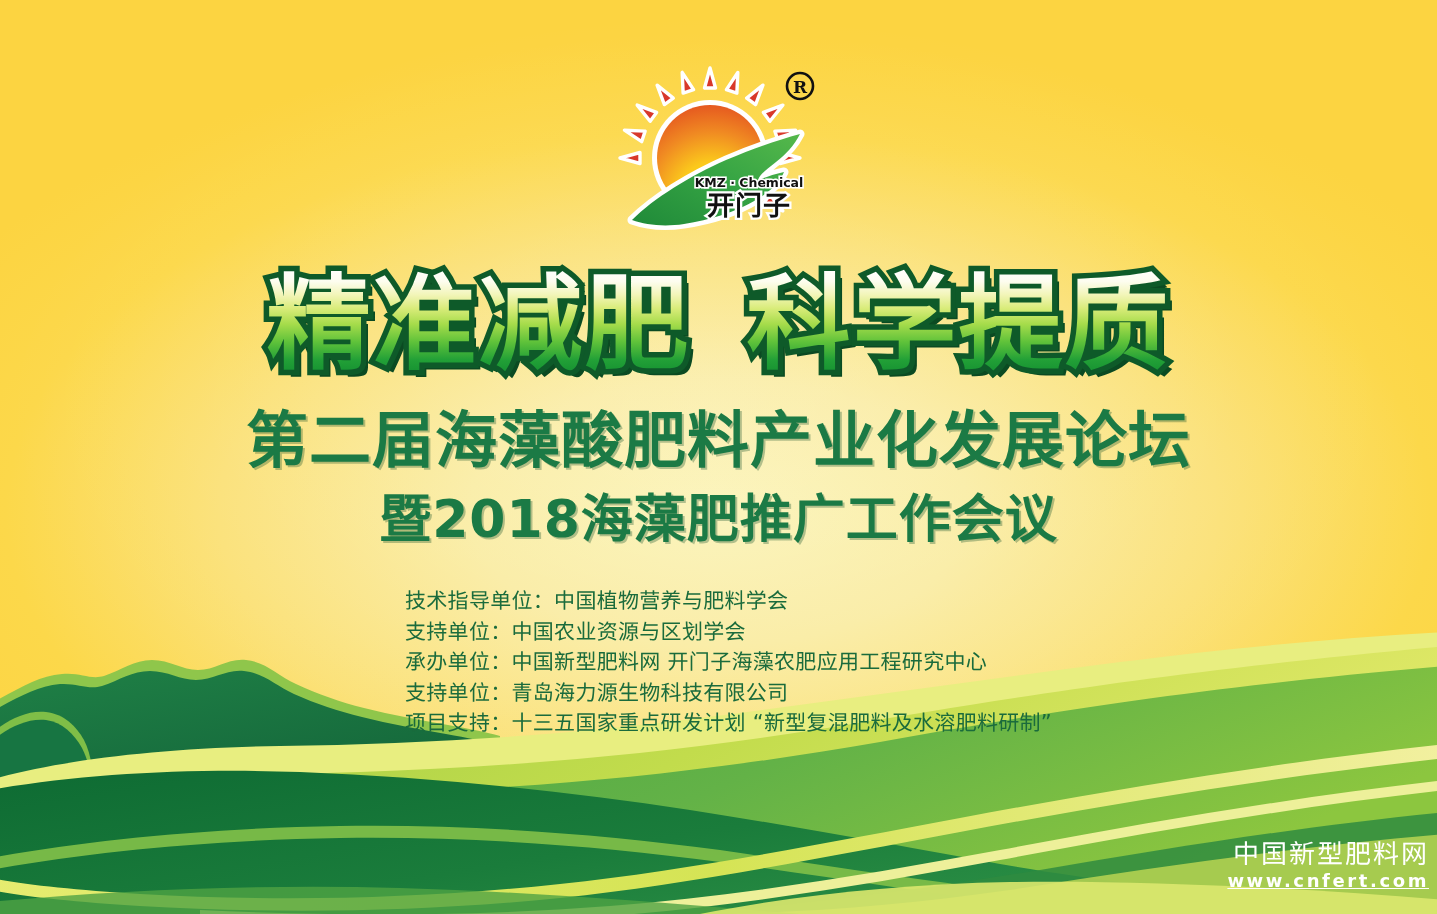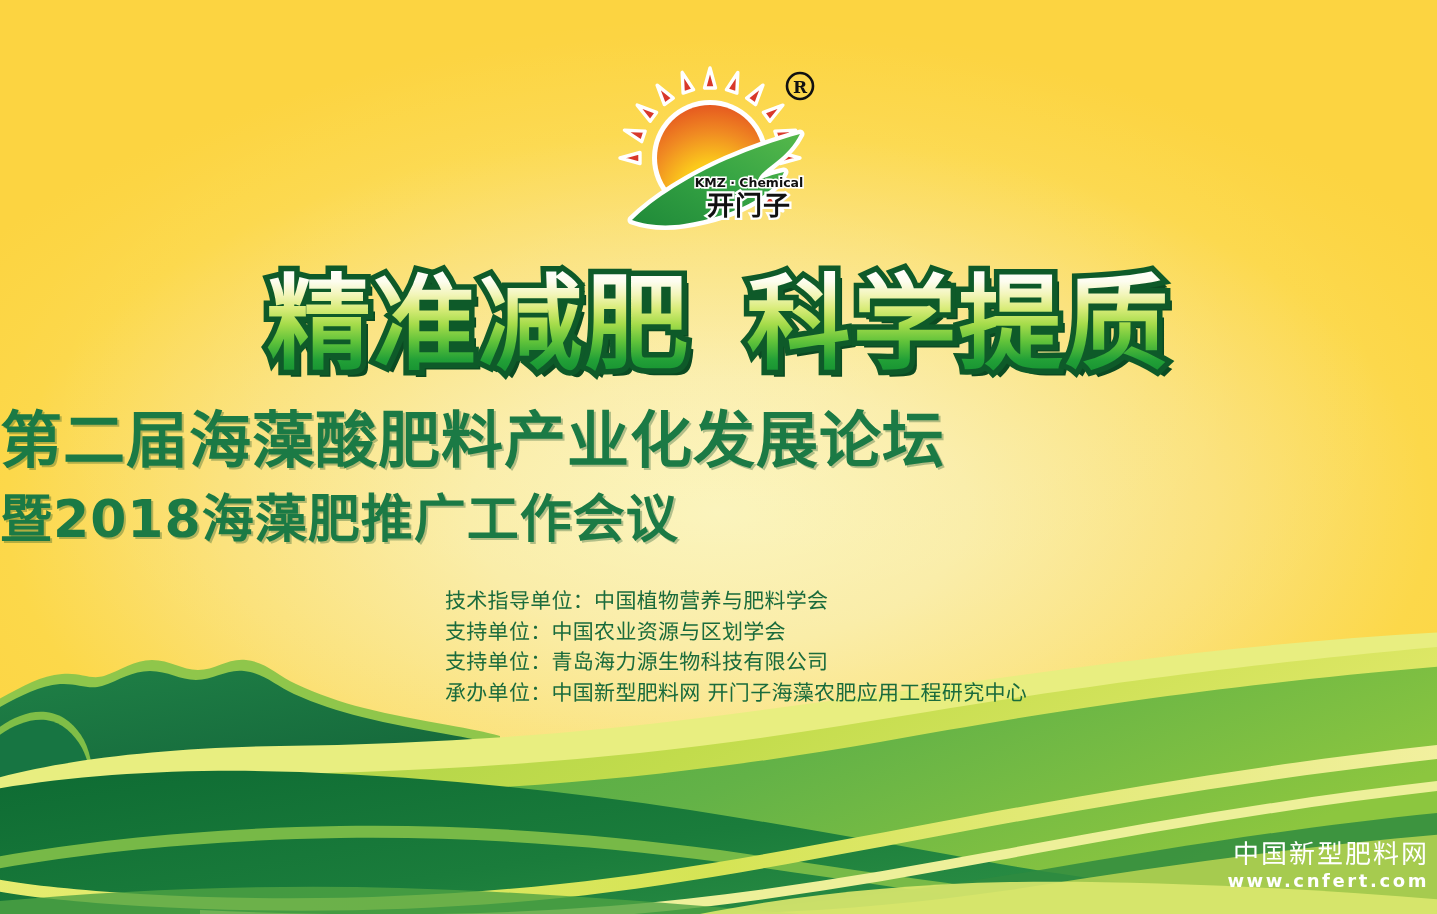--- a/index.html
+++ b/index.html
@@ -107,21 +107,21 @@
     background-clip: text;
     color: transparent;
   }
   .headline .gap { display: inline-block; width: 56px; }
 
   
   .subtitle {
     position: absolute;
     left: 0;
     right: 0;
-    text-align: left;
+    text-align: center;
     white-space: nowrap;
     color: #1B7A45;
     font-weight: 700;
     font-family: "DejaVu Sans", "Liberation Sans", sans-serif;
     letter-spacing: 1px;
     text-shadow: 2px 2px 0 rgba(10,74,35,0.30);
   }
   .subtitle-1 {
     top: 406px;
     font-size: 62px;
@@ -138,21 +138,20 @@
     position: absolute;
     left: 405px;
     top: 586px;
     width: 900px;
     color: #1A6B3C;
     font-size: 21px;
     line-height: 30.5px;
     font-weight: 500;
     font-family: "DejaVu Sans", "Liberation Sans", sans-serif;
     letter-spacing: 0.3px;
-    margin-left: 40px;
   }
   .credits .line { white-space: nowrap; }
 
   
   .watermark {
     position: absolute;
     right: 8px;
     bottom: 22px;
     text-align: right;
     color: #FFFFFF;
@@ -163,20 +162,21 @@
     font-weight: 400;
     letter-spacing: 2px;
     line-height: 30px;
   }
   .wm-url {
     font-size: 18px;
     font-weight: 700;
     letter-spacing: 2.6px;
     line-height: 22px;
     margin-top: 1px;
+    text-decoration: underline;
   }
 </style>
 </head>
 <body>
 
 <div id="stage">
 
   <div class="bg-base"></div>
   <div class="bg-vignette"></div>
 
@@ -364,22 +364,23 @@
       <span>精准减肥</span><span class="gap"></span><span>科学提质</span>
     </div>
   </div>
 
   <div class="subtitle subtitle-1">第二届海藻酸肥料产业化发展论坛</div>
   <div class="subtitle subtitle-2">暨2018海藻肥推广工作会议</div>
 
   <div class="credits">
     <div class="line">技术指导单位：中国植物营养与肥料学会</div>
     <div class="line">支持单位：中国农业资源与区划学会</div>
+    <div class="line">承办单位：中国新型肥料网   开门子海藻农肥应用工程研究中心</div>
     <div class="line">支持单位：青岛海力源生物科技有限公司</div>
-    <div class="line">承办单位：中国新型肥料网   开门子海藻农肥应用工程研究中心</div>
+    <div class="line">项目支持：十三五国家重点研发计划 “新型复混肥料及水溶肥料研制”</div>
   </div>
 
   <div class="watermark">
     <div class="wm-cn">中国新型肥料网</div>
     <div class="wm-url">www.cnfert.com</div>
   </div>
 
 </div>
 
 </body></html>

